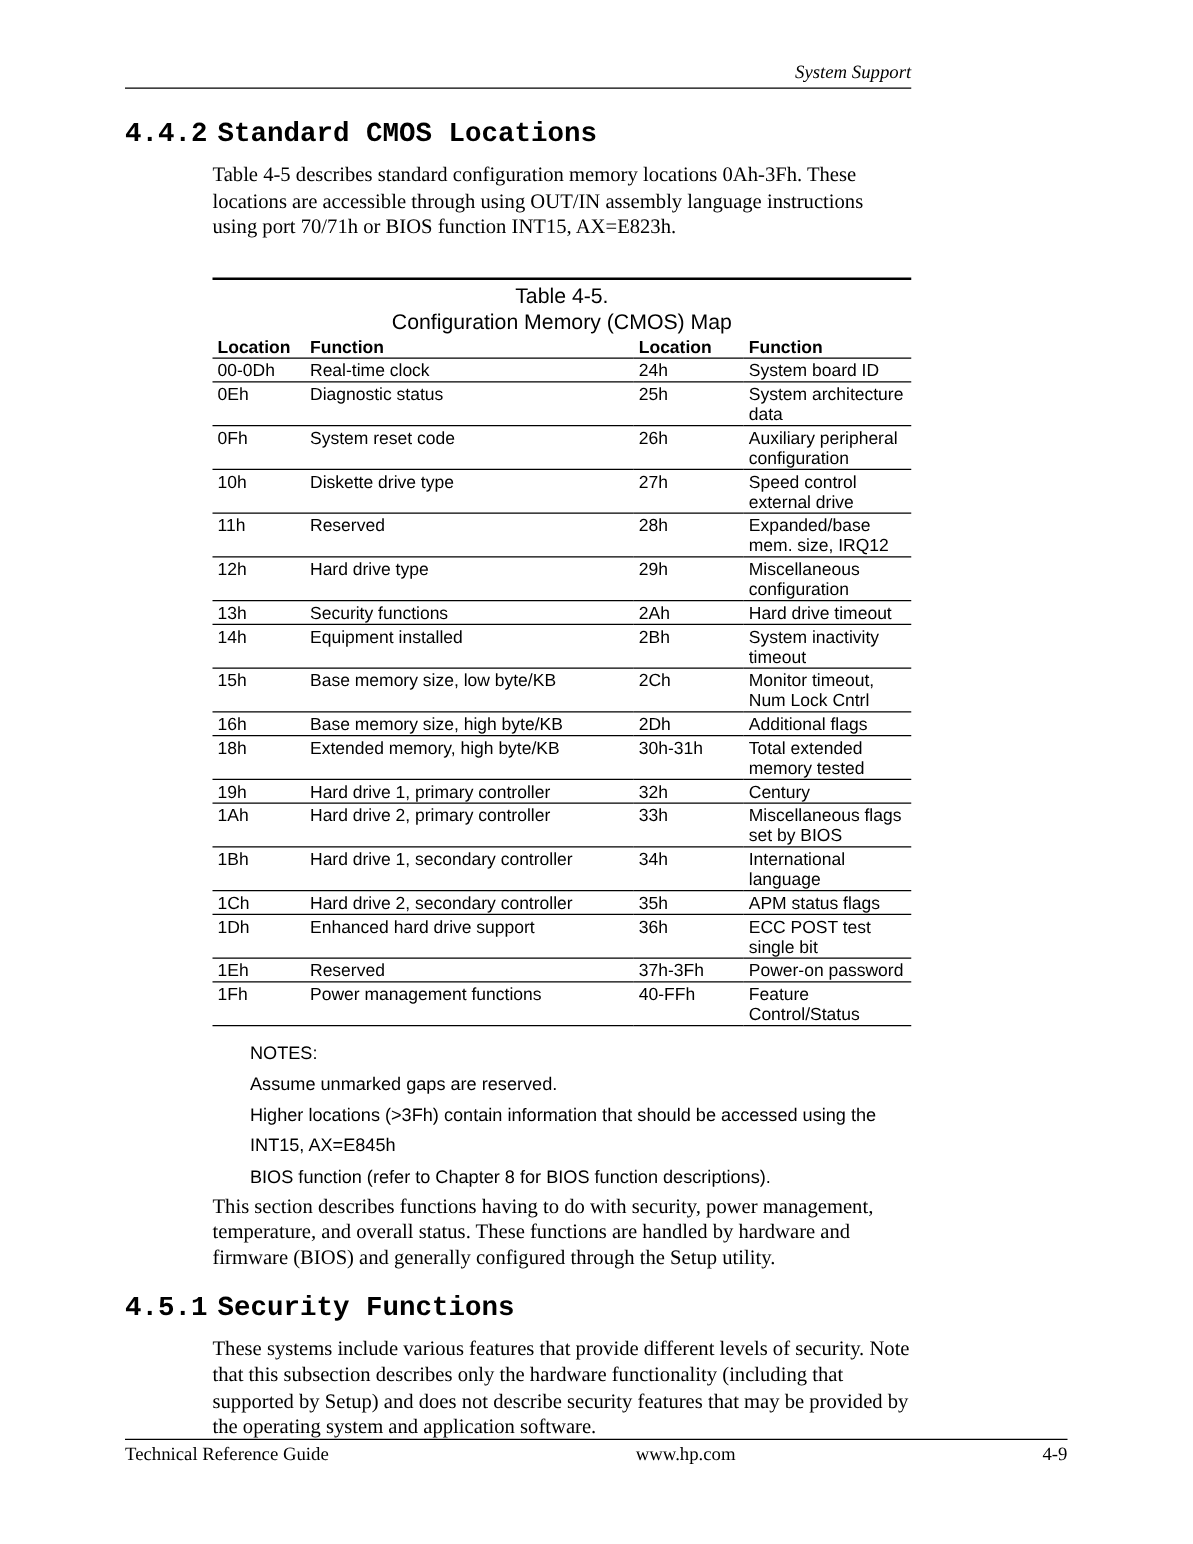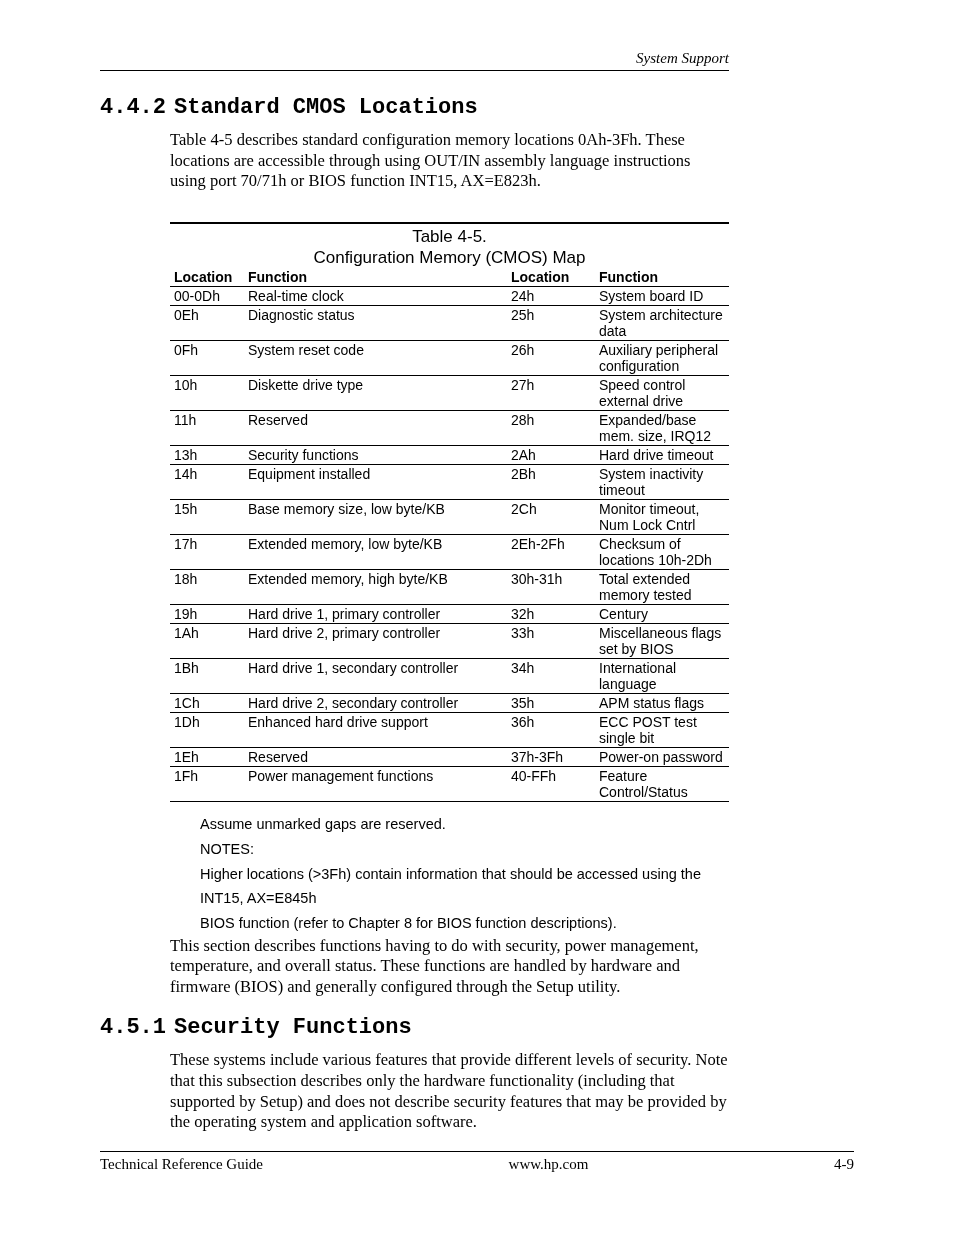--- a/index.html
+++ b/index.html
@@ -151,42 +151,48 @@
             <td class="col-loc2">27h</td>
             <td class="col-func2">Speed control external drive</td>
           </tr>
           <tr>
             <td class="col-loc">11h</td>
             <td class="col-func">Reserved</td>
             <td class="col-loc2">28h</td>
             <td class="col-func2">Expanded/base mem. size, IRQ12</td>
           </tr>
           <tr>
+            <td class="col-loc">12h</td>
+            <td class="col-func">Hard drive type</td>
+            <td class="col-loc2">29h</td>
+            <td class="col-func2">Miscellaneous configuration</td>
+          </tr>
+          <tr>
             <td class="col-loc">13h</td>
             <td class="col-func">Security functions</td>
             <td class="col-loc2">2Ah</td>
             <td class="col-func2">Hard drive timeout</td>
           </tr>
           <tr>
             <td class="col-loc">14h</td>
             <td class="col-func">Equipment installed</td>
             <td class="col-loc2">2Bh</td>
             <td class="col-func2">System inactivity timeout</td>
           </tr>
           <tr>
             <td class="col-loc">15h</td>
             <td class="col-func">Base memory size, low byte/KB</td>
             <td class="col-loc2">2Ch</td>
             <td class="col-func2">Monitor timeout, Num Lock Cntrl</td>
           </tr>
           <tr>
-            <td class="col-loc">17h</td>
-            <td class="col-func">Extended memory, low byte/KB</td>
-            <td class="col-loc2">2Eh-2Fh</td>
-            <td class="col-func2">Checksum of locations 10h-2Dh</td>
+            <td class="col-loc">16h</td>
+            <td class="col-func">Base memory size, high byte/KB</td>
+            <td class="col-loc2">2Dh</td>
+            <td class="col-func2">Additional flags</td>
           </tr>
           <tr>
             <td class="col-loc">18h</td>
             <td class="col-func">Extended memory, high byte/KB</td>
             <td class="col-loc2">30h-31h</td>
             <td class="col-func2">Total extended memory tested</td>
           </tr>
           <tr>
             <td class="col-loc">19h</td>
             <td class="col-func">Hard drive 1, primary controller</td>
@@ -227,22 +233,22 @@
             <td class="col-loc">1Fh</td>
             <td class="col-func">Power management functions</td>
             <td class="col-loc2">40-FFh</td>
             <td class="col-func2">Feature Control/Status</td>
           </tr>
         </tbody>
     </table>
   </div>
 
   <div class="notes">
+    <div>NOTES:</div>
     <div>Assume unmarked gaps are reserved.</div>
-    <div>NOTES:</div>
     <div>Higher locations (&gt;3Fh) contain information that should be accessed using the INT15, AX=E845h</div>
     <div>BIOS function (refer to Chapter 8 for BIOS function descriptions).</div>
   </div>
 
   <div class="body-text">This section describes functions having to do with security, power management, temperature, and overall status. These functions are handled by hardware and firmware (BIOS) and generally configured through the Setup utility.</div>
 
   <h2 class="section">
     <span class="num">4.5.1</span><span>Security Functions</span>
   </h2>
   <div class="body-text">These systems include various features that provide different levels of security. Note that this subsection describes only the hardware functionality (including that supported by Setup) and does not describe security features that may be provided by the operating system and application software.</div>

